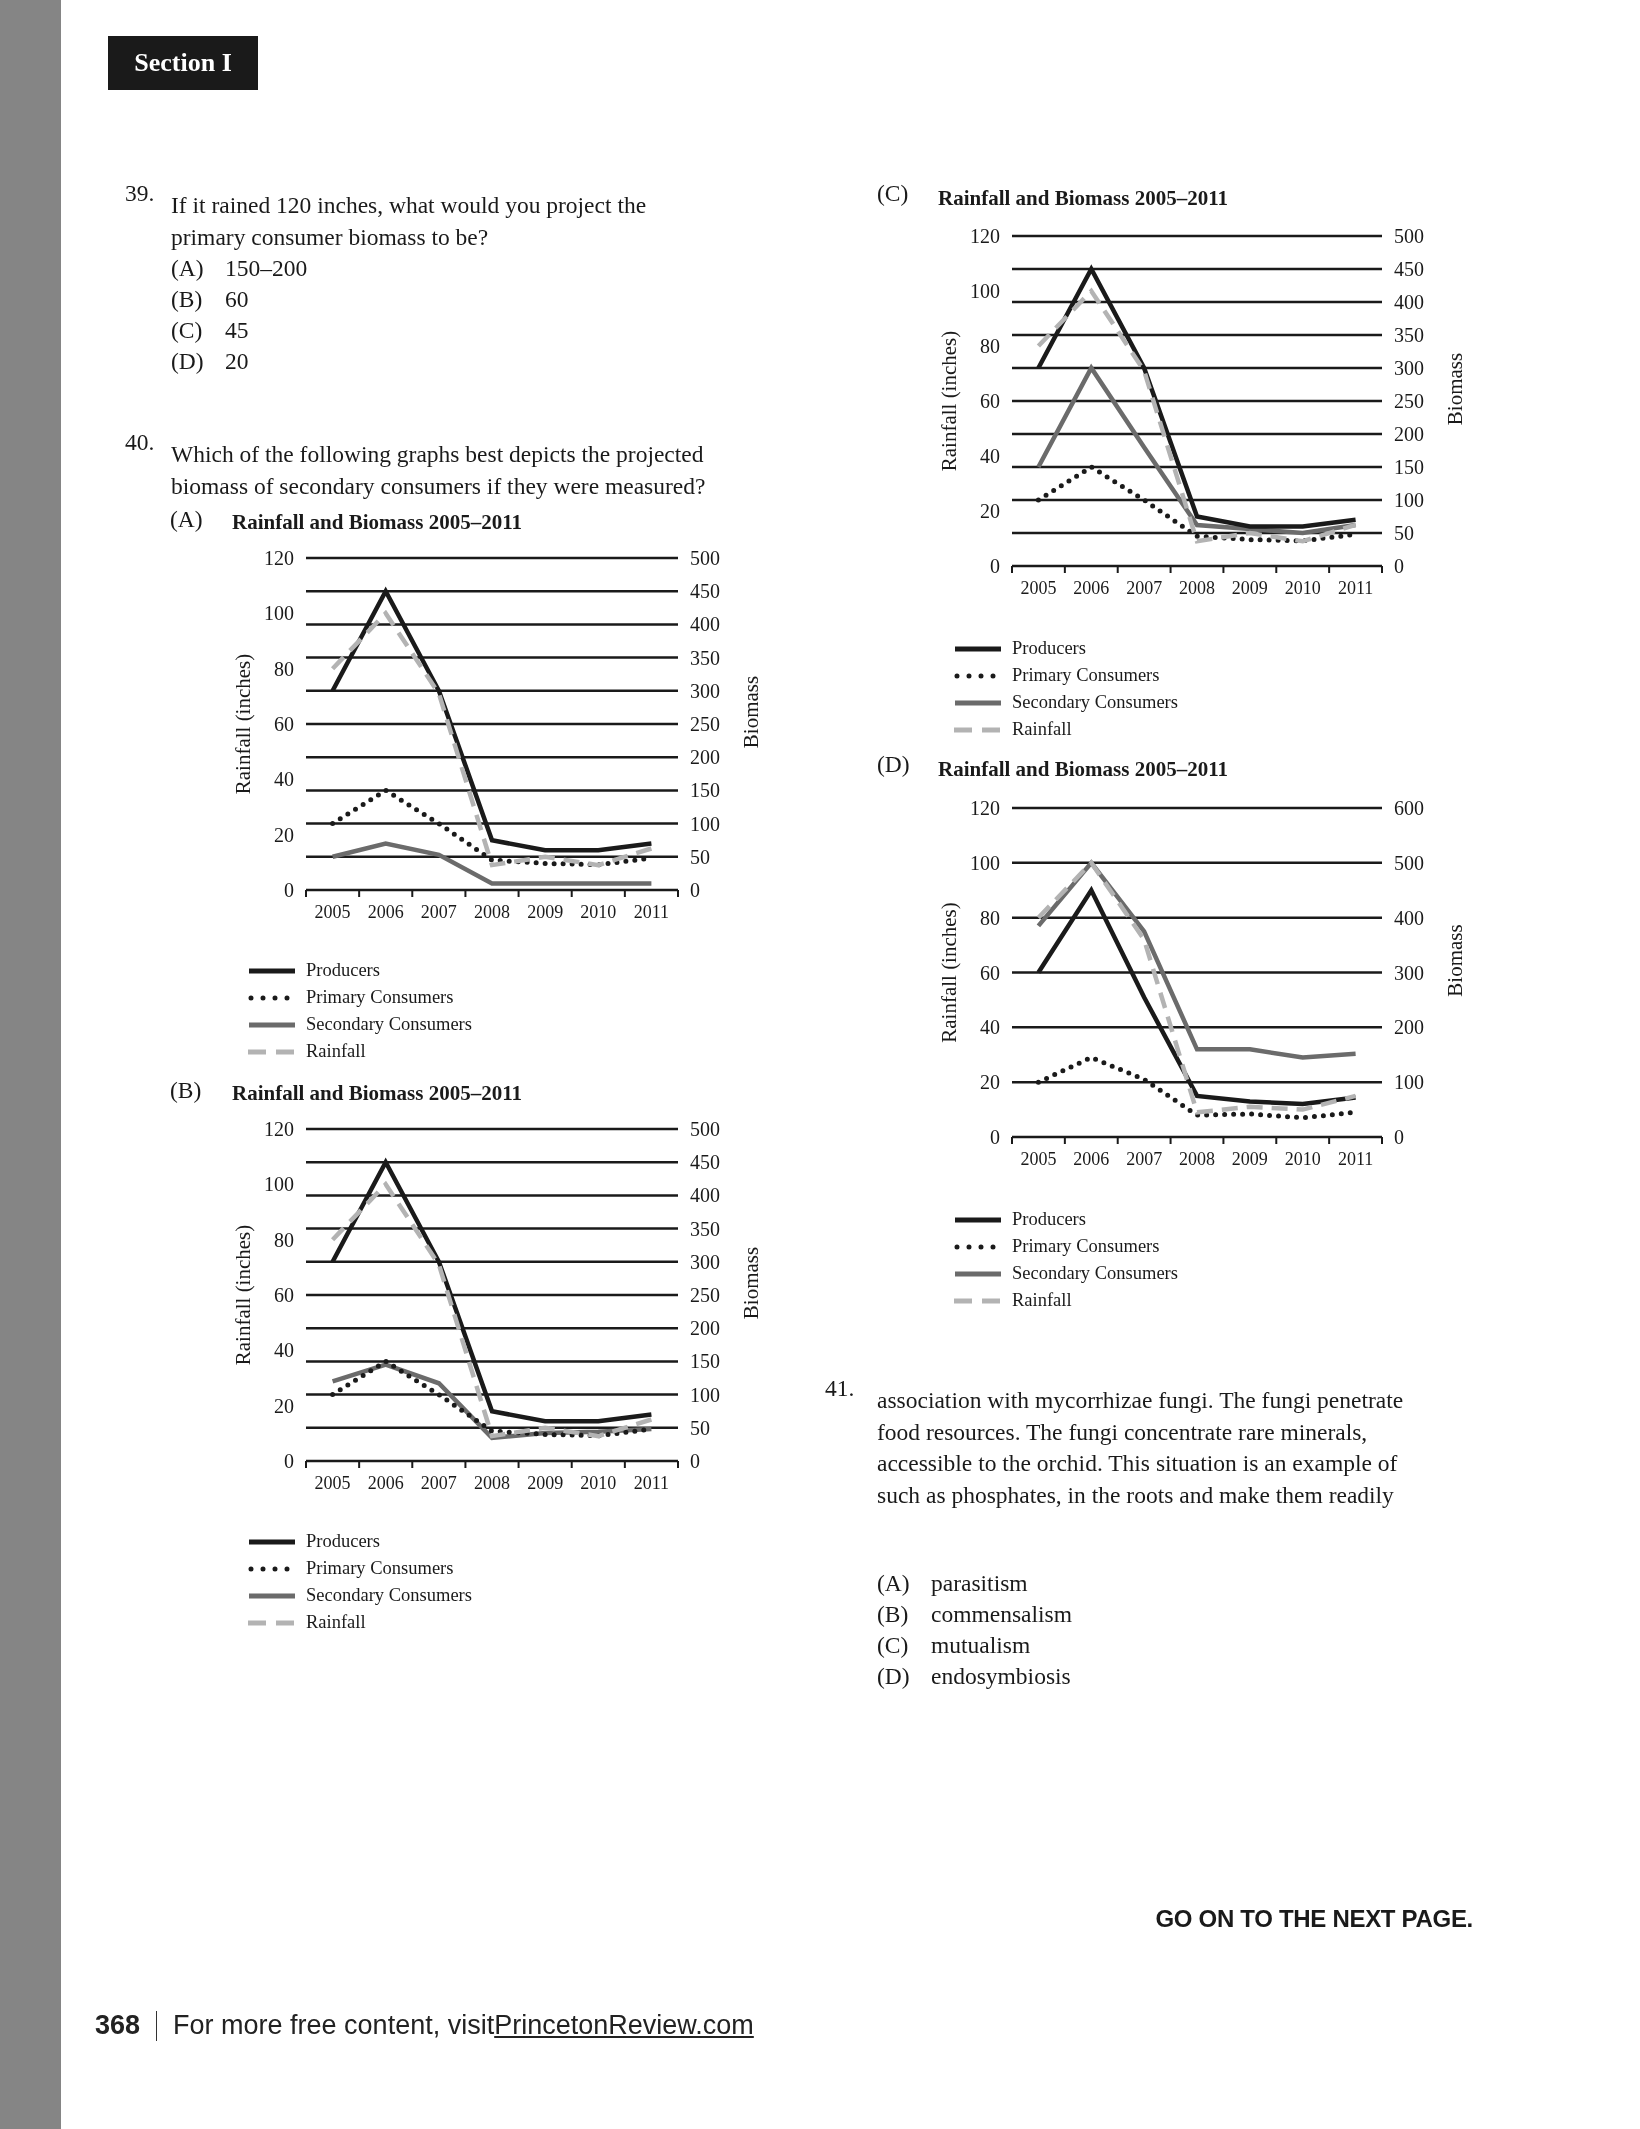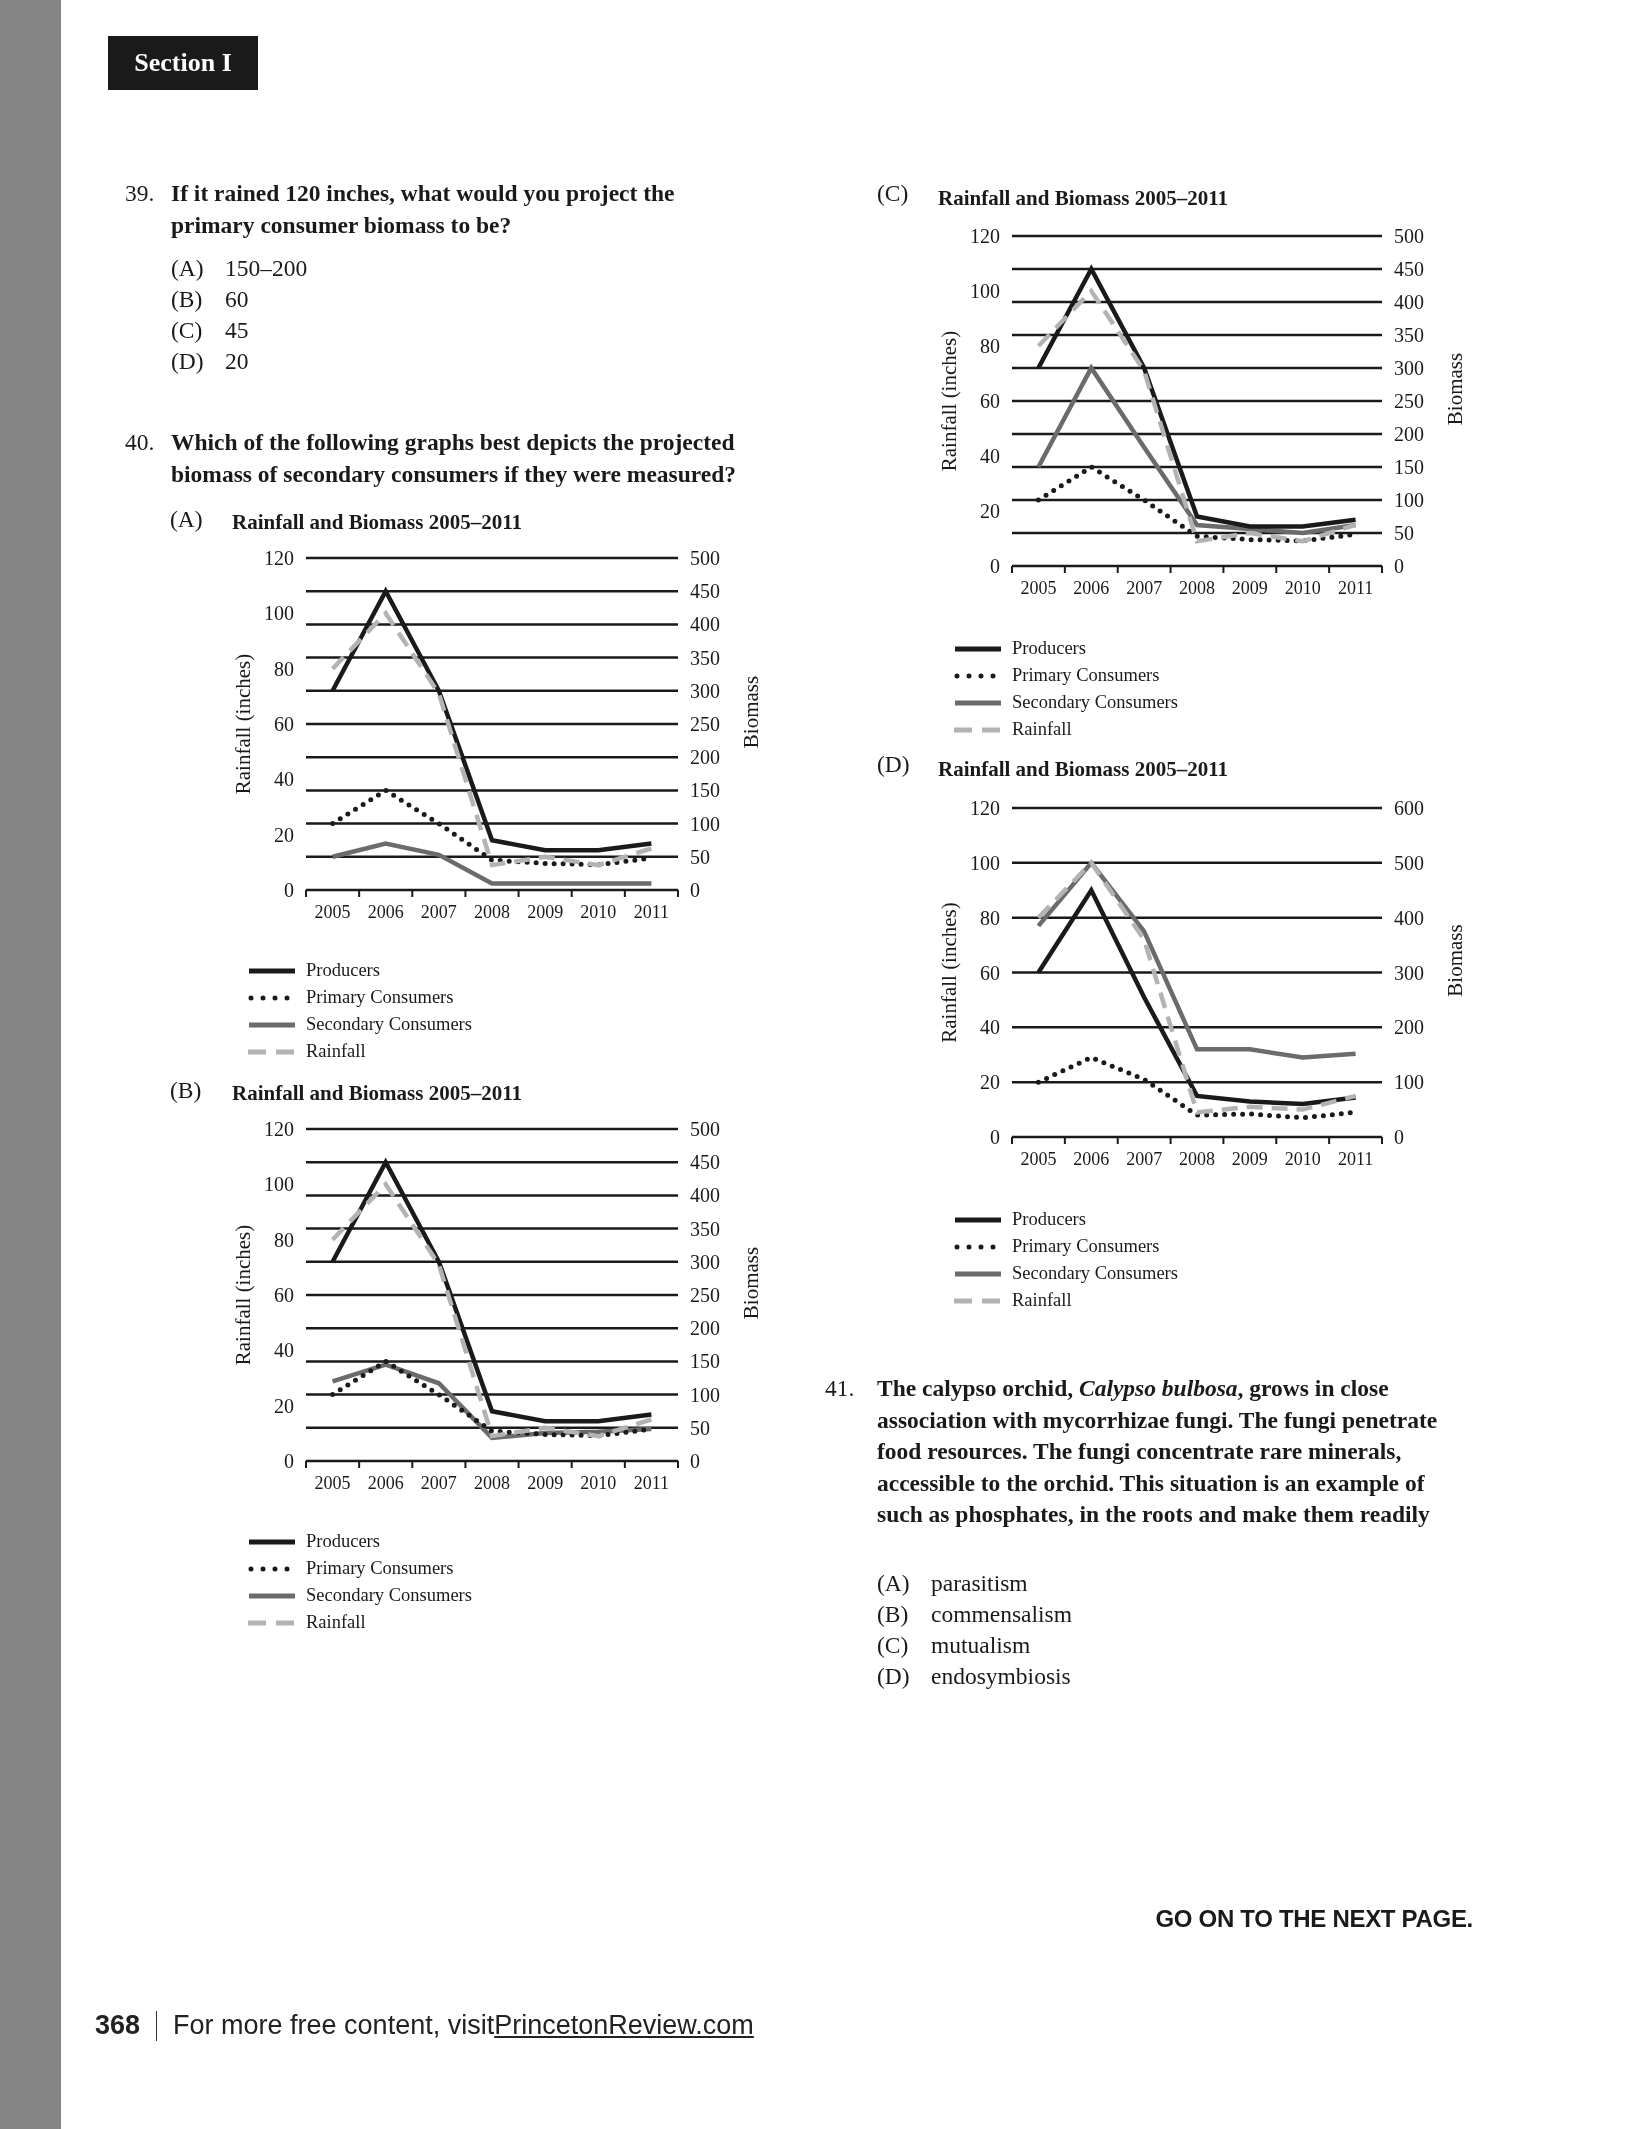--- a/index.html
+++ b/index.html
@@ -1,21 +1,21 @@
 <!DOCTYPE html>
 <html><head>
 <meta charset="utf-8">
 <style>
   html,body{margin:0;padding:0;}
   body{width:1640px;height:2129px;position:relative;background:#ffffff;font-family:"Liberation Serif","DejaVu Serif",serif;color:#1a1a1a;overflow:hidden;}
   .strip{position:absolute;left:0;top:0;width:61px;height:2129px;background:#858585;}
   .section-badge{position:absolute;left:108px;top:36px;width:150px;height:54px;background:#1a1a1a;color:#fff;font-weight:bold;font-size:26px;display:flex;align-items:center;justify-content:center;}
   .q{position:absolute;font-size:23.5px;line-height:31.5px;}
   .q .num{position:absolute;left:0;top:0;}
-  .q .stem{position:absolute;left:46px;top:0;font-weight:bold;}
+  .q .stem{position:absolute;left:46px;top:12px;}
   .opts{position:absolute;font-size:23.5px;line-height:31px;}
   .opt{display:flex;}
   .opt .ol{width:54px;}
   .chart-label{position:absolute;font-size:23.5px;}
   .chart-title{position:absolute;font-size:21px;font-weight:bold;}
   svg.chart{position:absolute;overflow:visible;}
   svg.chart text{font-family:"Liberation Serif","DejaVu Serif",serif;fill:#1a1a1a;}
   .legend{position:absolute;font-size:18.5px;line-height:27px;}
   .legend-row{display:flex;align-items:center;height:27px;}
   .legend-row svg{width:50px;height:10px;margin-right:9px;}
@@ -490,21 +490,20 @@
       <svg>
         <line x1="1" x2="48" y1="5" y2="5" stroke="#b3b3b3" stroke-width="5" stroke-dasharray="18 10"></line>
       </svg>
       <span>Rainfall</span>
     </div>
   </div>
 
 <div class="q" style="left:825px;top:1365px;width:720px;height:200px;margin-top:8px;">
   <span class="num">41.</span>
   <div class="stem" style="left:52px;">
-    <div><span>The calypso orchid, </span><i class="it">Calypso bulbosa</i><span>, grows in close</span></div>
     <div>association with mycorrhizae fungi. The fungi penetrate</div>
     <div>food resources. The fungi concentrate rare minerals,</div>
     <div>accessible to the orchid. This situation is an example of</div>
     <div>such as phosphates, in the roots and make them readily</div>
   </div>
 </div>
 <div class="opts" style="left:877px;top:1568px;">
   <div class="opt">
       <span class="ol">(A)</span>
       <span>parasitism</span>

